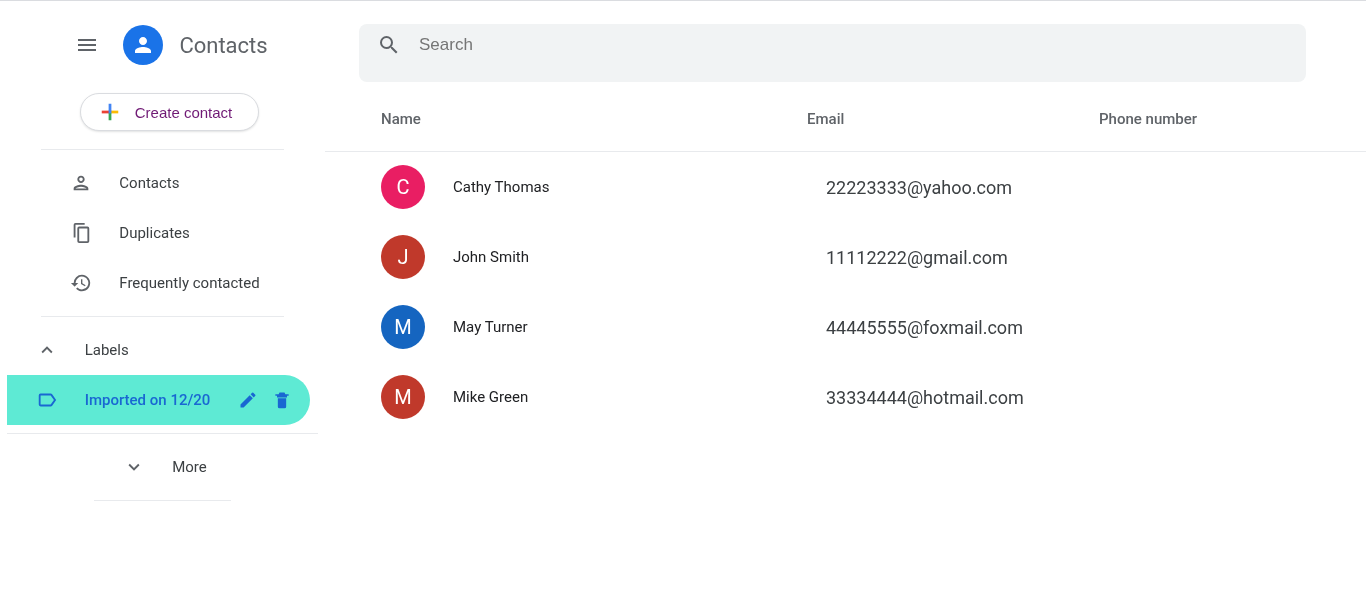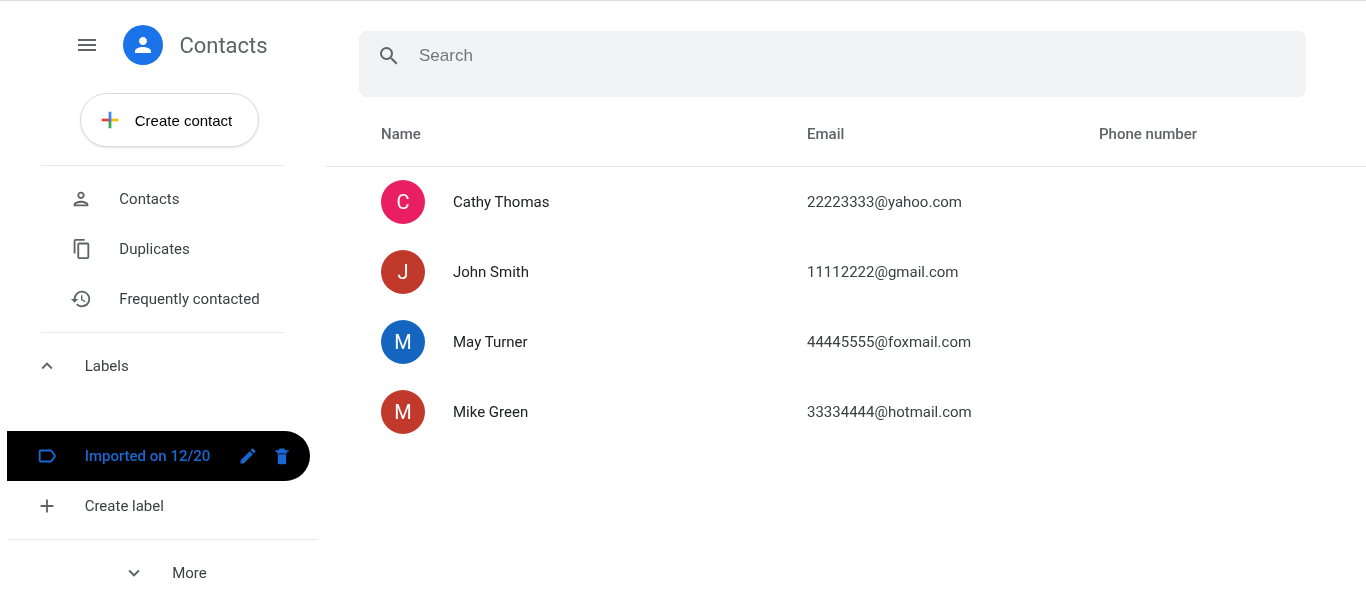--- a/index.html
+++ b/index.html
@@ -41,74 +41,73 @@
     display: flex; align-items: center; justify-content: center;
   }
   .app-logo svg { width: 24px; height: 24px; fill: #fff; }
   .app-title {
     font-size: 22px; color: #5f6368; font-weight: 400;
     margin-left: 4px;
   }
   .create-btn-wrap { padding: 16px 0 18px 14px; }
   .create-btn {
     display: inline-flex; align-items: center; gap: 14px;
-    height: 54px;
+    height: 38px;
     padding: 0 26px 0 18px;
     border: 1px solid #dadce0;
     border-radius: 28px;
     background: #fff;
     cursor: pointer;
     box-shadow: 0 1px 2px rgba(60,64,67,.15);
-    color: #000000;
+    color: #701a75;
     font-size: 15px;
     font-weight: 500;
   }
   .plus-icon { width: 22px; height: 22px; position: relative; }
   .plus-icon svg { width: 22px; height: 22px; }
   .nav-section { border-bottom: 1px solid #e8eaed; padding: 8px 0; }
   .nav-top-border { border-top: 1px solid #e8eaed; }
   .nav-item {
     display: flex; align-items: center; gap: 26px;
     height: 50px;
     padding: 0 16px 0 28px;
     cursor: pointer;
     border-top-right-radius: 25px;
     border-bottom-right-radius: 25px;
     color: #3c4043;
     font-size: 15px;
     font-weight: 400;
     margin-right: 8px;
   }
   .nav-item.selected {
-    background: #000000;
+    background: #5eead4;
     color: #1967d2;
     font-weight: 500;
-    margin-top: 40px;
   }
   .nav-item .nav-icon { width: 24px; height: 24px; flex-shrink: 0; display:flex; align-items:center; justify-content:center; }
   .nav-item .nav-icon svg { width: 22px; height: 22px; fill: #5f6368; }
   .nav-item.selected .nav-icon svg { fill: #1967d2; }
   .nav-item .nav-label { flex: 1; white-space: nowrap; overflow: hidden; text-overflow: ellipsis; }
   .nav-item.selected .nav-label { max-width: 140px; }
   .nav-item .trail-actions { display: none; gap: 10px; }
   .nav-item.selected .trail-actions { display: flex; }
   .trail-actions .act { width: 24px; height: 24px; display:flex; align-items:center; justify-content:center; cursor:pointer; }
   .trail-actions svg { width: 20px; height: 20px; fill: #1967d2; }
   .trail-actions .del svg { fill: #1967d2; }
 
   
   .main {
     flex: 1;
     display: flex;
     flex-direction: column;
     padding-top: 14px;
   }
   .searchbar {
-    height: 66px;
-    margin: 16px 60px 0 34px;
+    height: 58px;
+    margin: 9px 60px 0 34px;
     background: #f1f3f4;
     border-radius: 8px;
     display: flex; align-items: center;
     padding: 0 8px 16px 18px;
   }
   .searchbar svg { width: 24px; height: 24px; fill: #5f6368; }
   .searchbar input {
     border: none; outline: none; background: transparent;
     font-size: 17px; color: #5f6368;
     margin-left: 18px; flex: 1;
@@ -136,21 +135,21 @@
     text-transform: uppercase;
   }
   .rows { }
   .row {
     display: flex; align-items: center;
     height: 70px;
     padding-left: 56px;
     cursor: pointer;
   }
   .cell-name { width: 426px; display: flex; align-items: center; gap: 28px; }
-  .cell-email { width: 292px; font-size: 15px; color: #3c4043; }
+  .cell-email { width: 292px; font-size: 18px; color: #3c4043; margin-left: 19px; }
   .cell-phone { flex: 1; font-size: 15px; color: #3c4043; }
   .avatar {
     width: 44px; height: 44px; border-radius: 50%;
     color: #fff; font-size: 20px; font-weight: 400;
     display: flex; align-items: center; justify-content: center;
     flex-shrink: 0;
   }
   .person-name { font-size: 15px; color: #202124; }
 </style>
 </head>
@@ -236,28 +235,20 @@
             <svg viewBox="0 0 24 24">
                 <path d="M3 17.25V21h3.75L17.81 9.94l-3.75-3.75L3 17.25zM20.71 7.04a1 1 0 0 0 0-1.41l-2.34-2.34a1 1 0 0 0-1.41 0l-1.83 1.83 3.75 3.75 1.83-1.83z"></path>
               </svg>
           </span>
           <span class="act del">
             <svg viewBox="0 0 24 24">
                 <path d="M6 7h12v2H6V7zm1 3h10v10a2 2 0 0 1-2 2H9a2 2 0 0 1-2-2V10zm2-7h6l1 2h4v2H4V5h4l1-2z"></path>
               </svg>
           </span>
         </span>
-      </div>
-      <div class="nav-item">
-        <span class="nav-icon">
-          <svg viewBox="0 0 24 24">
-              <path d="M19 13h-6v6h-2v-6H5v-2h6V5h2v6h6v2z"></path>
-            </svg>
-        </span>
-        <span class="nav-label">Create label</span>
       </div>
     </div>
 
     <div class="nav-section">
       <div class="nav-item">
         <span class="nav-icon">
           <svg viewBox="0 0 24 24">
               <path d="M7.41 8.59 12 13.17l4.59-4.58L18 10l-6 6-6-6 1.41-1.41z"></path>
             </svg>
         </span>

